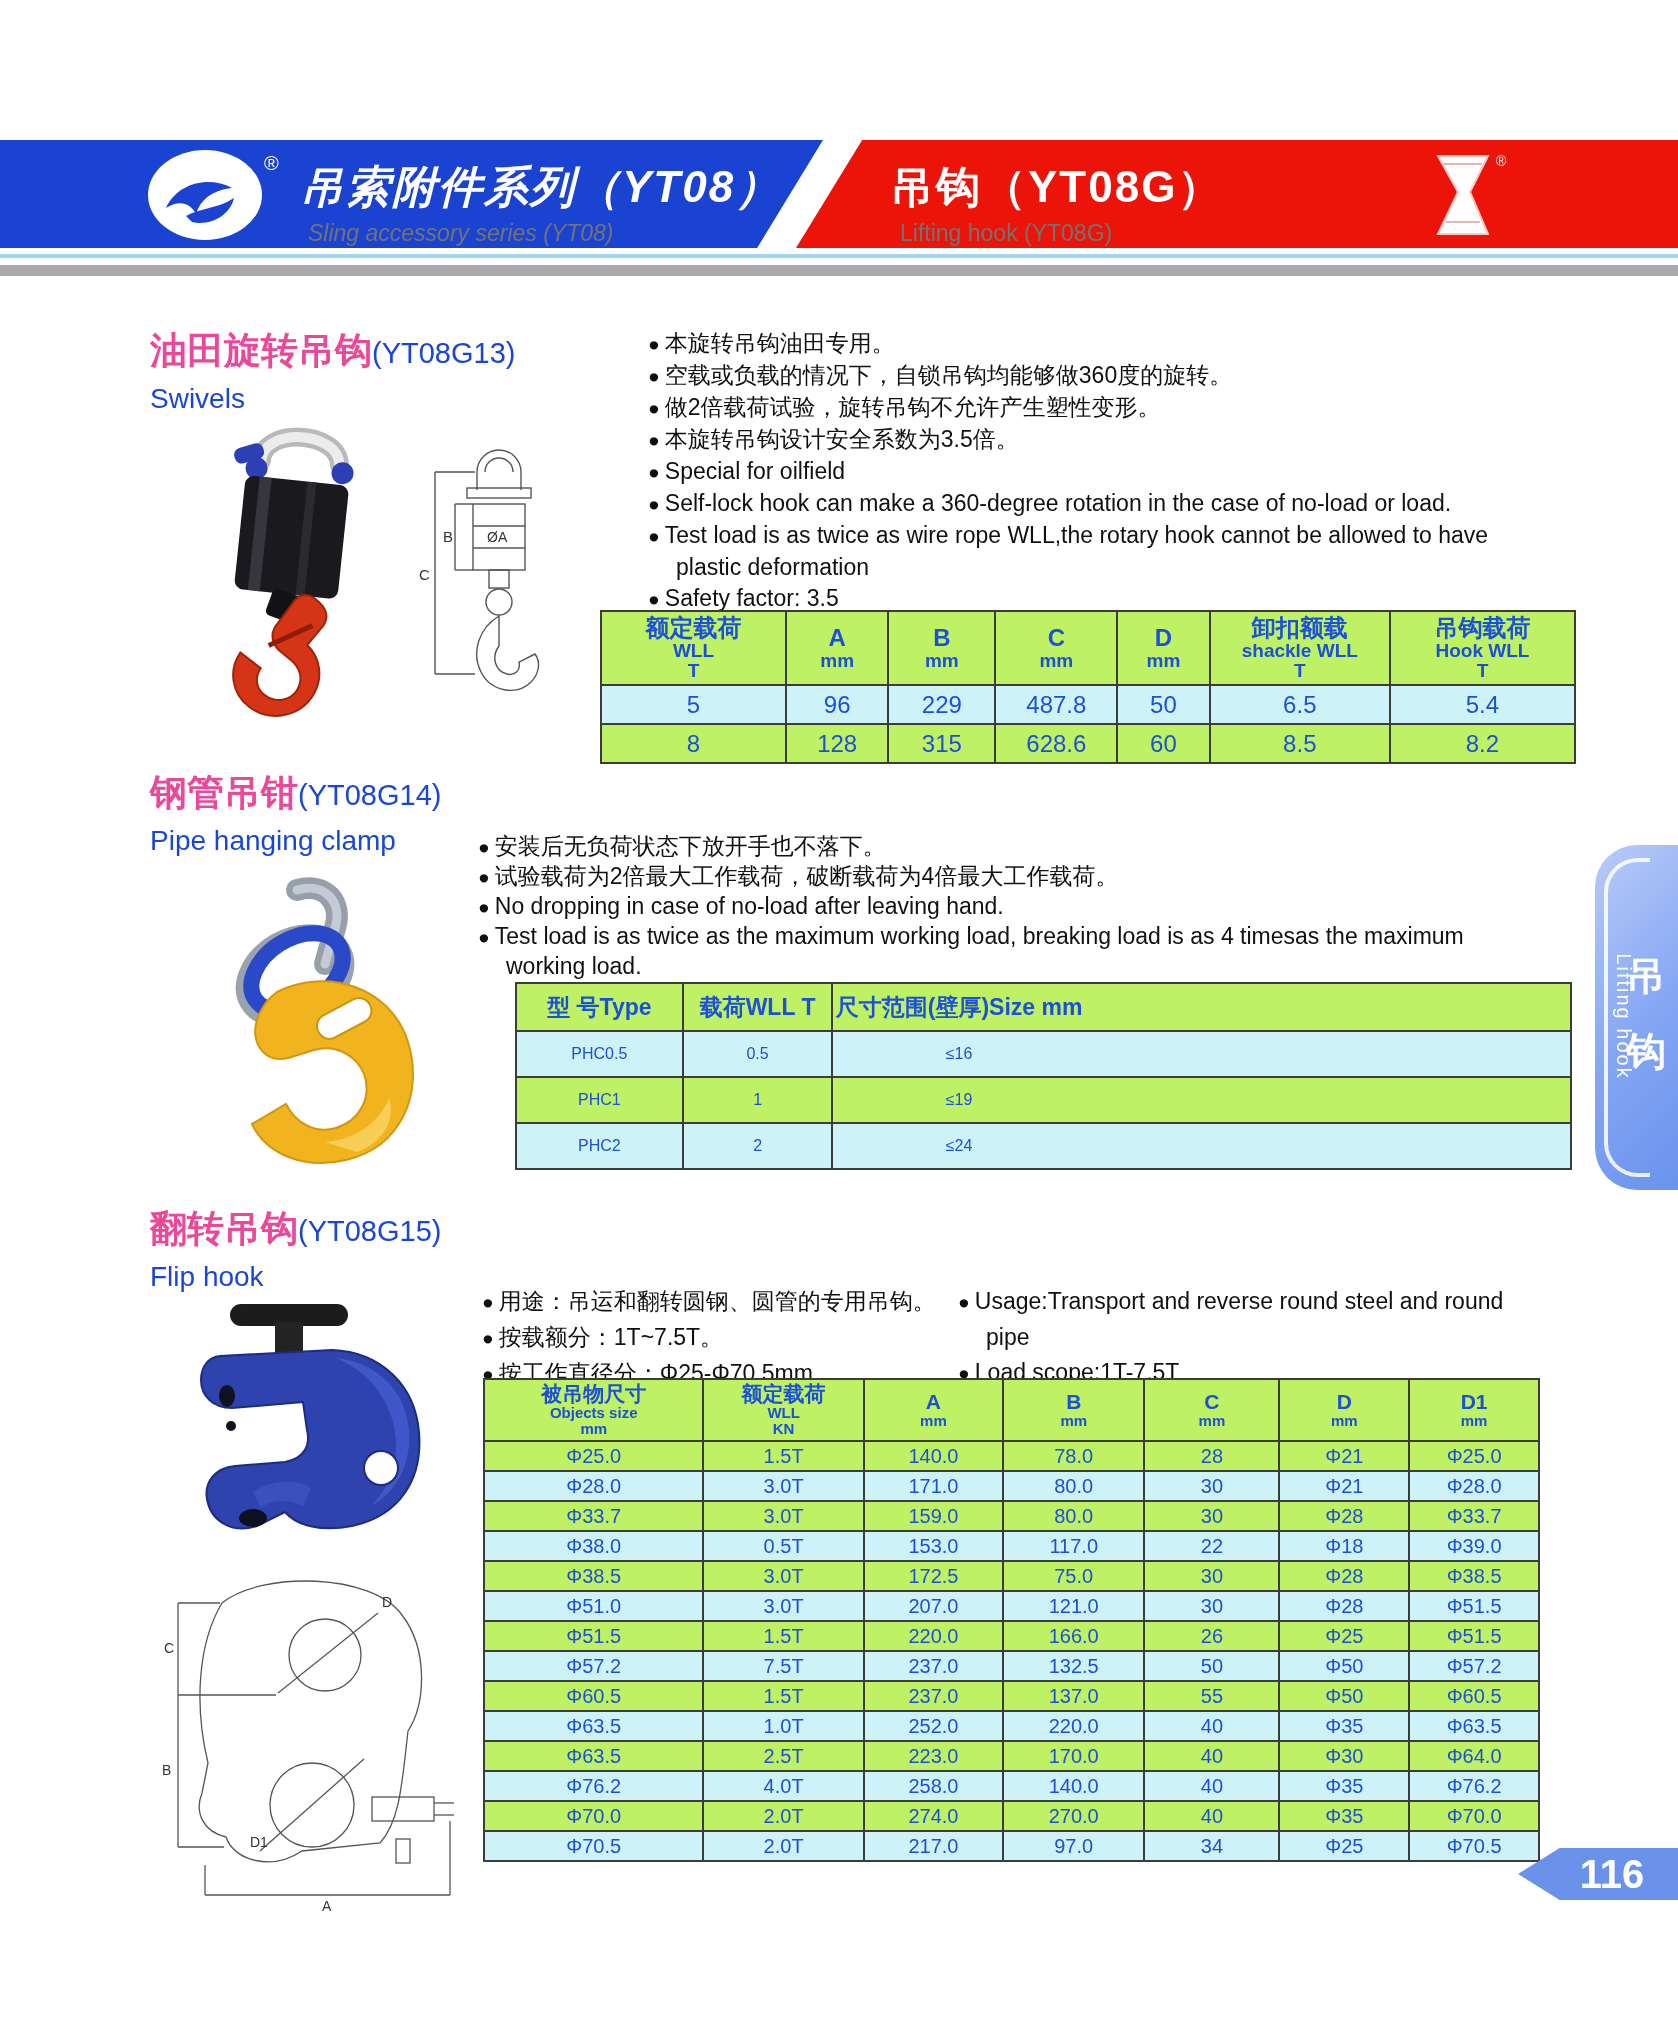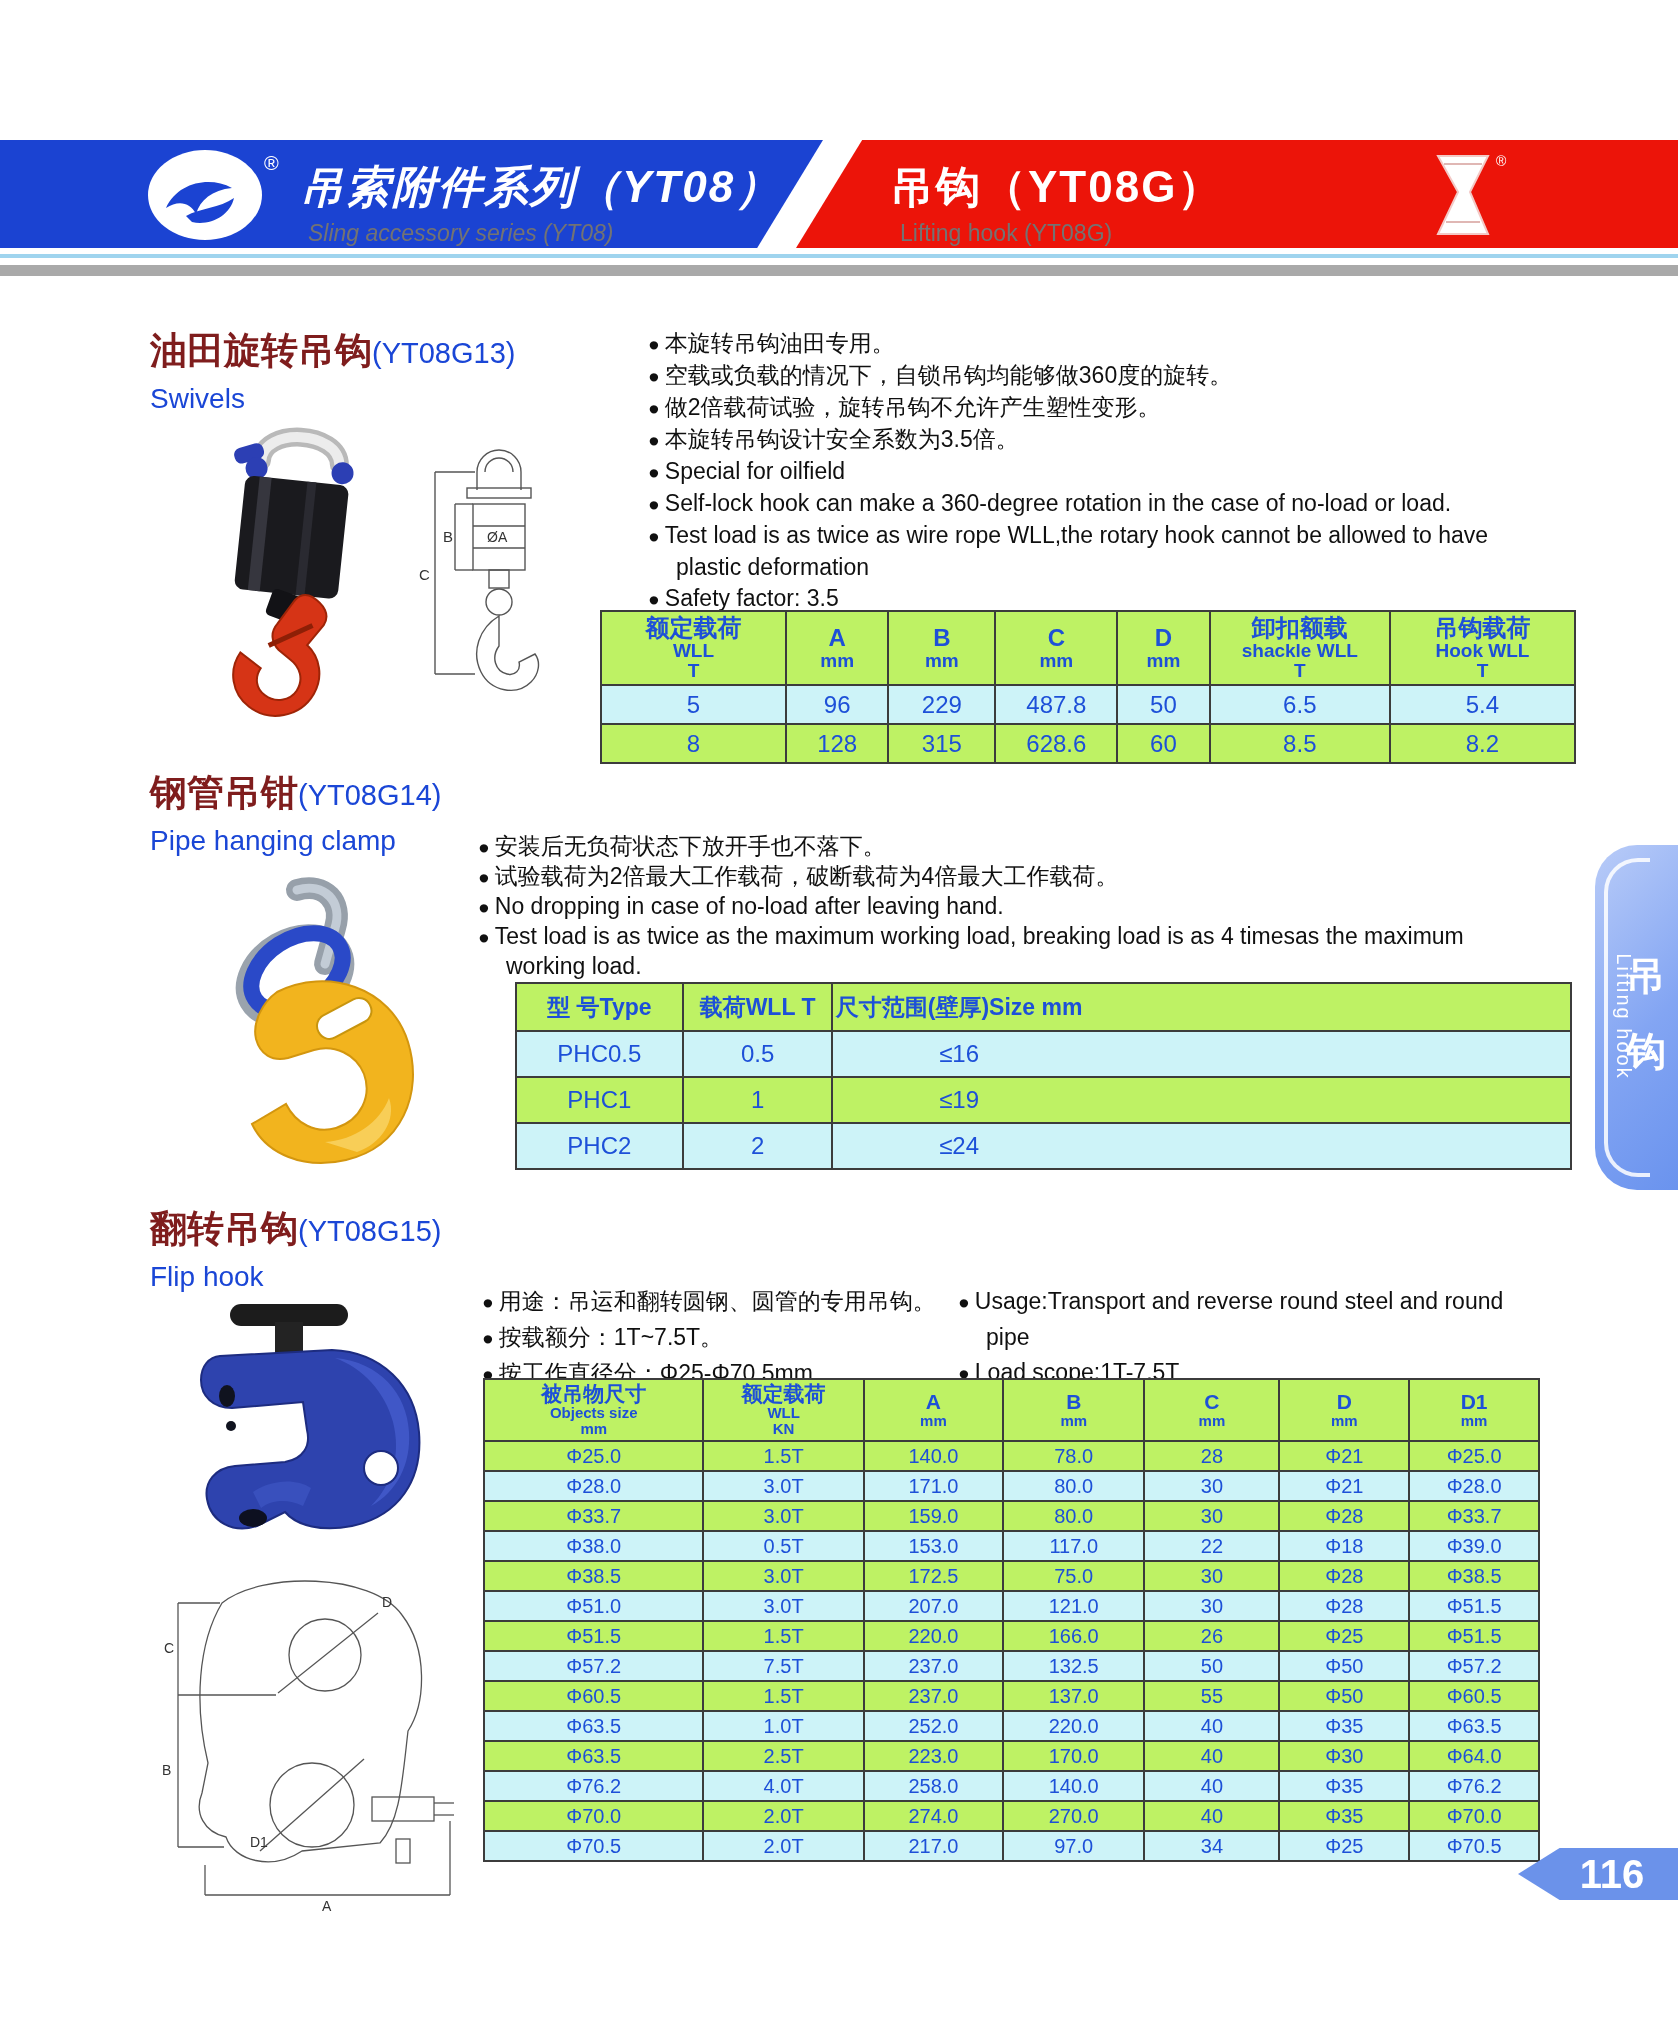--- a/index.html
+++ b/index.html
@@ -13,38 +13,38 @@
   .band-red{left:796px;top:140px;width:882px;height:108px;background:#ec1409;
             clip-path:polygon(7.5% 0,100% 0,100% 100%,0 100%);}
   .band-title-cn{color:#fff;font-weight:bold;font-size:44px;letter-spacing:2px;white-space:nowrap;}
   .band-title-en{color:#737373;font-size:23px;margin-top:3px;white-space:nowrap;}
   .logo-oval{left:148px;top:150px;width:114px;height:90px;background:#fff;border-radius:50%;}
   .reg-mark{color:#fff;font-size:20px;}
   .rule-cyan{left:0;top:254px;width:1678px;height:4px;background:#9fd4ee;}
   .rule-gray{left:0;top:265px;width:1678px;height:11px;background:#a9a9a9;}
 
   
-  .sec-title .cn{color:#7f1d1d;font-weight:bold;font-size:37px;white-space:nowrap;}
+  .sec-title .cn{color:#ec4899;font-weight:bold;font-size:37px;white-space:nowrap;}
   .sec-title .code{color:#1a46d6;font-weight:normal;font-size:29px;}
   .sec-title .en{color:#1a46d6;font-size:28px;margin-top:7px;}
 
   
   ul.bullets{list-style:none;margin:0;padding:0;color:#101010;font-size:23px;}
   ul.bullets li{padding-left:28px;text-indent:-28px;}
   ul.bullets li::before{content:"\25CF";font-size:0.85em;margin-right:5px;}
   .lh31 li{line-height:31px;} .lh29 li{line-height:29px;} .lh35 li{line-height:35px;}
 
   
   table.ctable{border-collapse:collapse;table-layout:fixed;width:100%;background:#bef264;}
   table.ctable th,table.ctable td{border:2px solid #3c3c3c;text-align:center;
         vertical-align:middle;color:#1d50d8;padding:0;overflow:hidden;}
   .hdr-main{font-size:24px;line-height:26px;}
   .hdr-sub{font-size:19px;line-height:20px;}
   .tbl-swivels th{height:72px;} .tbl-swivels td{height:37px;font-size:24px;}
-  .tbl-pipe th{height:46px;font-size:23px;} .tbl-pipe td{height:44px;font-size:24px;margin-left:16px;}
+  .tbl-pipe th{height:46px;font-size:23px;} .tbl-pipe td{height:44px;font-size:16px;margin-left:16px;}
   .tbl-pipe th:nth-child(3),.tbl-pipe td:nth-child(3){padding-right:46%;}
   .tbl-pipe .hdr-main{font-size:23px;}
   .tbl-flip th{height:60px;} .tbl-flip td{height:28px;font-size:20px;}
   .tbl-flip .hdr-main{font-size:21px;line-height:22px;}
   .tbl-flip .hdr-sub{font-size:15px;line-height:16px;}
   .tbl-swivels tbody tr:nth-child(odd),
   .tbl-pipe tbody tr:nth-child(odd),
   .tbl-flip tbody tr:nth-child(even){background:#cdf3f8;}
 
   

